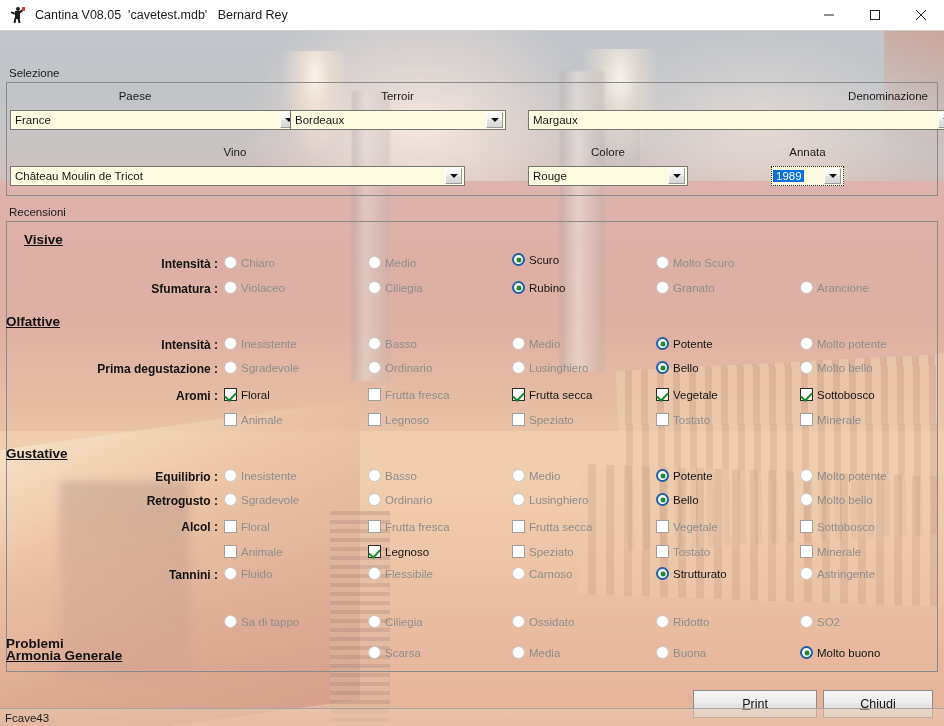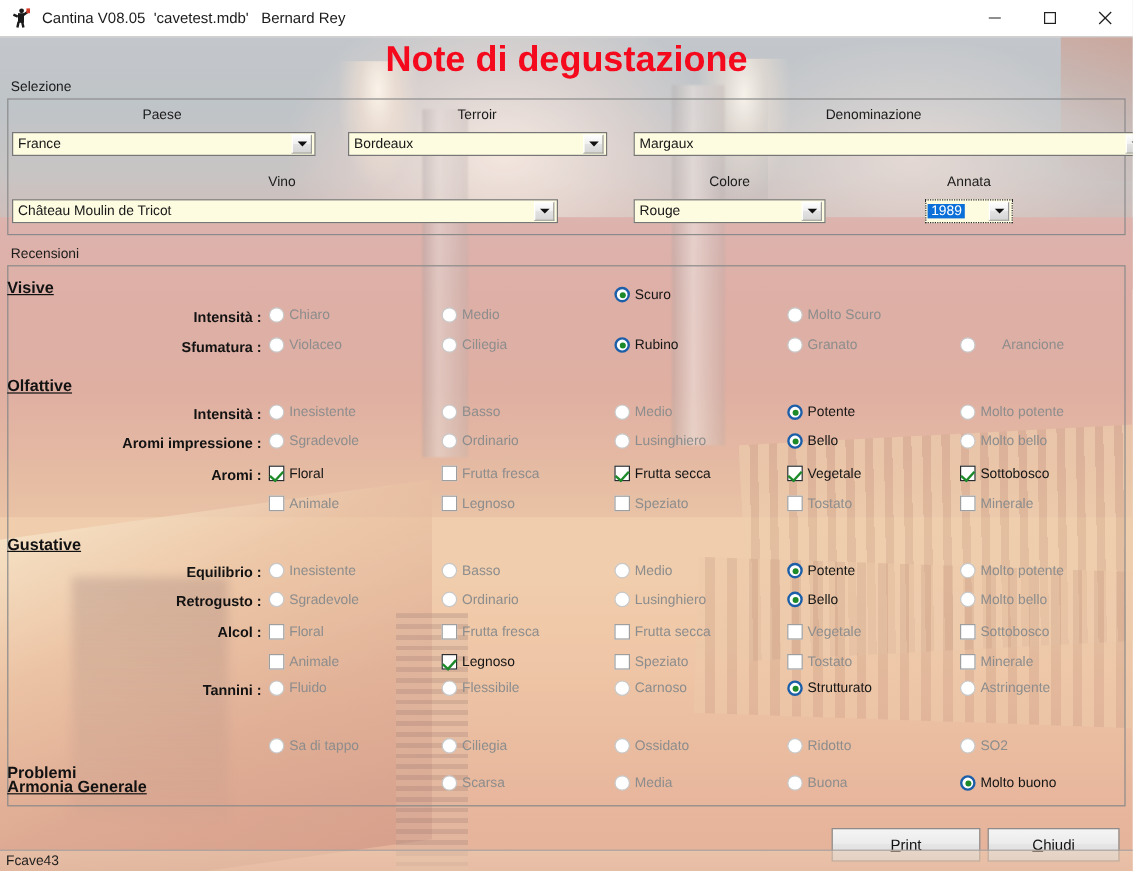--- a/index.html
+++ b/index.html
@@ -310,33 +310,32 @@
     <div class="floor"></div>
     <div class="barrelR"></div>
       <div class="barrelR2"></div>
     <div class="barrelL"></div>
     <div class="aisle"></div>
       <div class="dark1"></div>
     <div class="corner"></div>
     <div class="veil"></div>
   </div>
 
-  <div id="page-title">Note di degustazione</div>
 
   <div class="group-label" id="sel-label">Selezione</div>
   <div class="group-box" id="sel-box"></div>
 
   <div class="fld-label" style="left:10px;  top:90px;  width:250px;">Paese</div>
   <div class="fld-label" style="left:290px; top:90px;  width:215px;">Terroir</div>
-  <div class="fld-label" style="left:528px; top:90px;  width:400px;">Denominazione</div>
+  <div class="fld-label" style="left:528px; top:90px;  width:400px;text-align:right;">Denominazione</div>
   <div class="fld-label" style="left:10px;  top:146px; width:450px;">Vino</div>
   <div class="fld-label" style="left:528px; top:146px; width:160px;text-align:center;">Colore</div>
   <div class="fld-label" style="left:770px; top:146px; width:75px;">Annata</div>
 
-  <div class="combo" style="left:10px;  top:110px; width:253px;">
+  <div class="combo" style="left:10px;  top:110px; width:290px;">
     <span class="val">France</span>
     <span class="arrow">
         <i></i>
       </span>
   </div>
   <div class="combo" style="left:290px; top:110px; width:216px;">
     <span class="val">Bordeaux</span>
     <span class="arrow">
         <i></i>
       </span>
@@ -363,46 +362,46 @@
     <span class="val">1989</span>
     <span class="spacer"></span>
     <span class="arrow">
         <i></i>
       </span>
   </div>
 
   <div class="group-label" id="rec-label">Recensioni</div>
   <div class="group-box" id="rec-box"></div>
 
-  <div class="section-head" style="left:6px;  top:232px;">Visive</div>
+  <div class="section-head" style="left:6px;  top:232px;padding-left:18px;">Visive</div>
   <div class="section-head" style="left:6px;  top:314px;">Olfattive</div>
   <div class="section-head" style="left:6px;  top:446px;">Gustative</div>
   <div class="section-head plain" style="left:6px; top:616px;margin-top:20px;">Problemi</div>
   <div class="section-head" style="left:6px;  top:648px;">Armonia Generale</div>
 
   <div class="row-label" style="left:3px; top:257px;">Intensità :</div>
   <div class="row-label" style="left:3px; top:282px;">Sfumatura :</div>
   <div class="row-label" style="left:3px; top:338px;">Intensità :</div>
-  <div class="row-label" style="left:3px; top:362px;">Aromi impressione :</div>
+  <div class="row-label" style="left:3px; top:362px;">Prima degustazione :</div>
   <div class="row-label" style="left:3px; top:389px;">Aromi :</div>
   <div class="row-label" style="left:3px; top:470px;">Equilibrio :</div>
   <div class="row-label" style="left:3px; top:494px;">Retrogusto :</div>
   <div class="row-label" style="left:3px; top:520px;">Alcol :</div>
   <div class="row-label" style="left:3px; top:568px;">Tannini :</div>
 
   <div id="options-layer">
       <div class="opt" style="left: 224px; top: 256px;">
         <span class="radio"></span>
         <span class="cap">Chiaro</span>
       </div>
       <div class="opt" style="left: 368px; top: 256px;">
         <span class="radio"></span>
         <span class="cap">Medio</span>
       </div>
-      <div class="opt on" style="left: 512px; top: 239px;">
+      <div class="opt on" style="left: 512px; top: 253px;">
         <span class="radio"></span>
         <span class="cap">Scuro</span>
       </div>
       <div class="opt" style="left: 656px; top: 256px;">
         <span class="radio"></span>
         <span class="cap">Molto Scuro</span>
       </div>
       <div class="opt" style="left: 224px; top: 281px;">
         <span class="radio"></span>
         <span class="cap">Violaceo</span>
@@ -412,21 +411,21 @@
         <span class="cap">Ciliegia</span>
       </div>
       <div class="opt on" style="left: 512px; top: 281px;">
         <span class="radio"></span>
         <span class="cap">Rubino</span>
       </div>
       <div class="opt" style="left: 656px; top: 281px;">
         <span class="radio"></span>
         <span class="cap">Granato</span>
       </div>
-      <div class="opt" style="left: 800px; top: 281px; gap: 18px;">
+      <div class="opt" style="left: 800px; top: 281px;">
         <span class="radio"></span>
         <span class="cap">Arancione</span>
       </div>
       <div class="opt" style="left: 224px; top: 337px;">
         <span class="radio"></span>
         <span class="cap">Inesistente</span>
       </div>
       <div class="opt" style="left: 368px; top: 337px;">
         <span class="radio"></span>
         <span class="cap">Basso</span>

